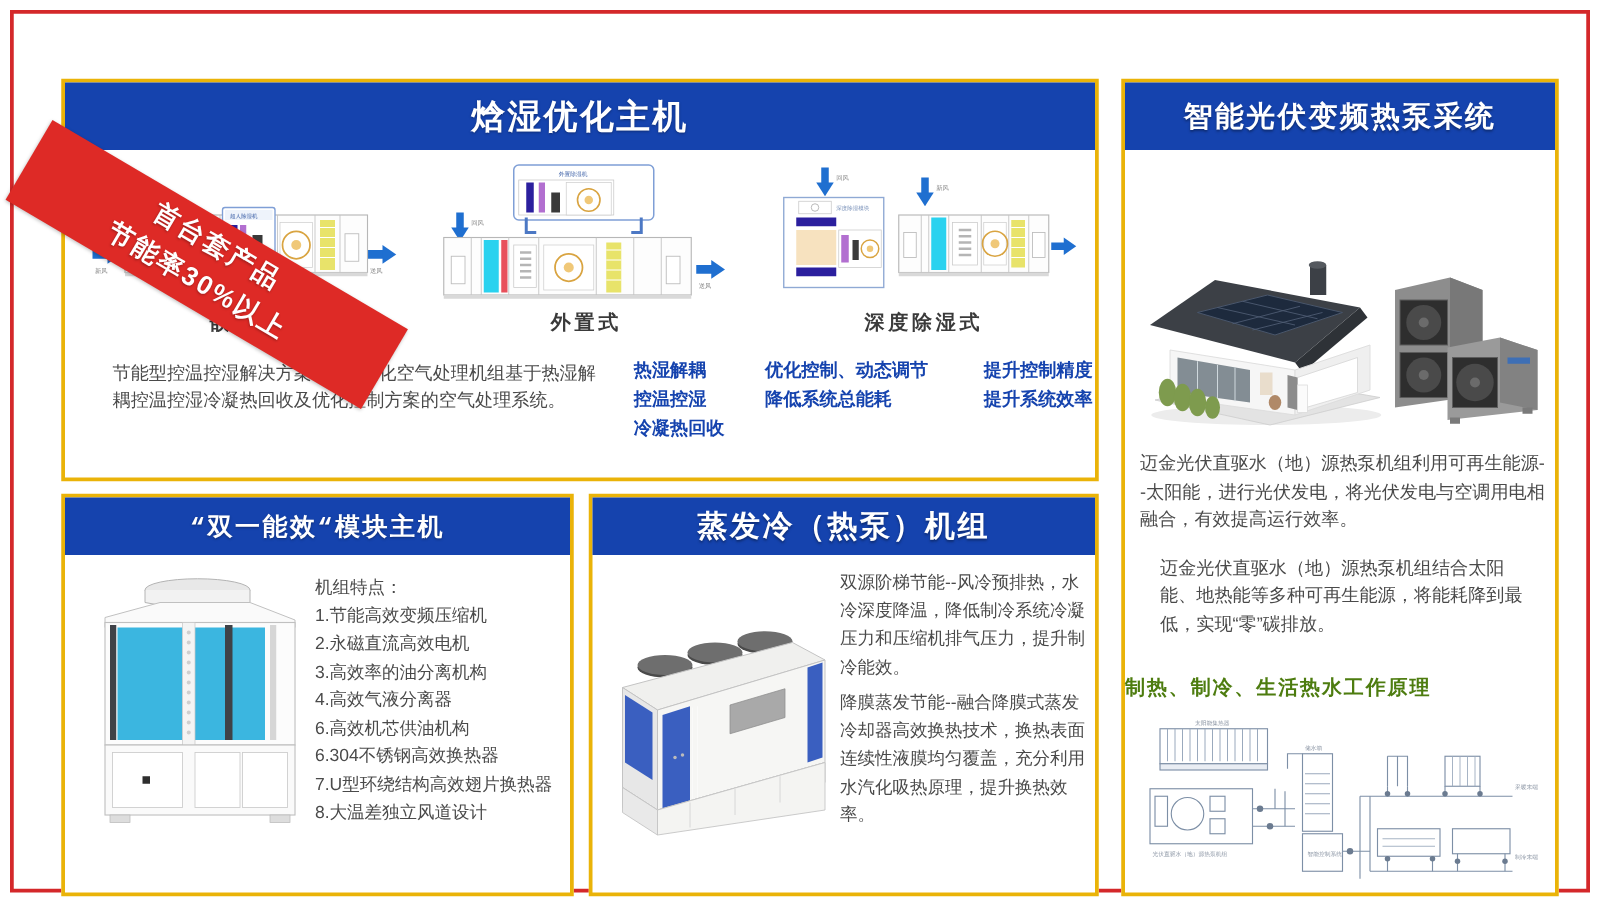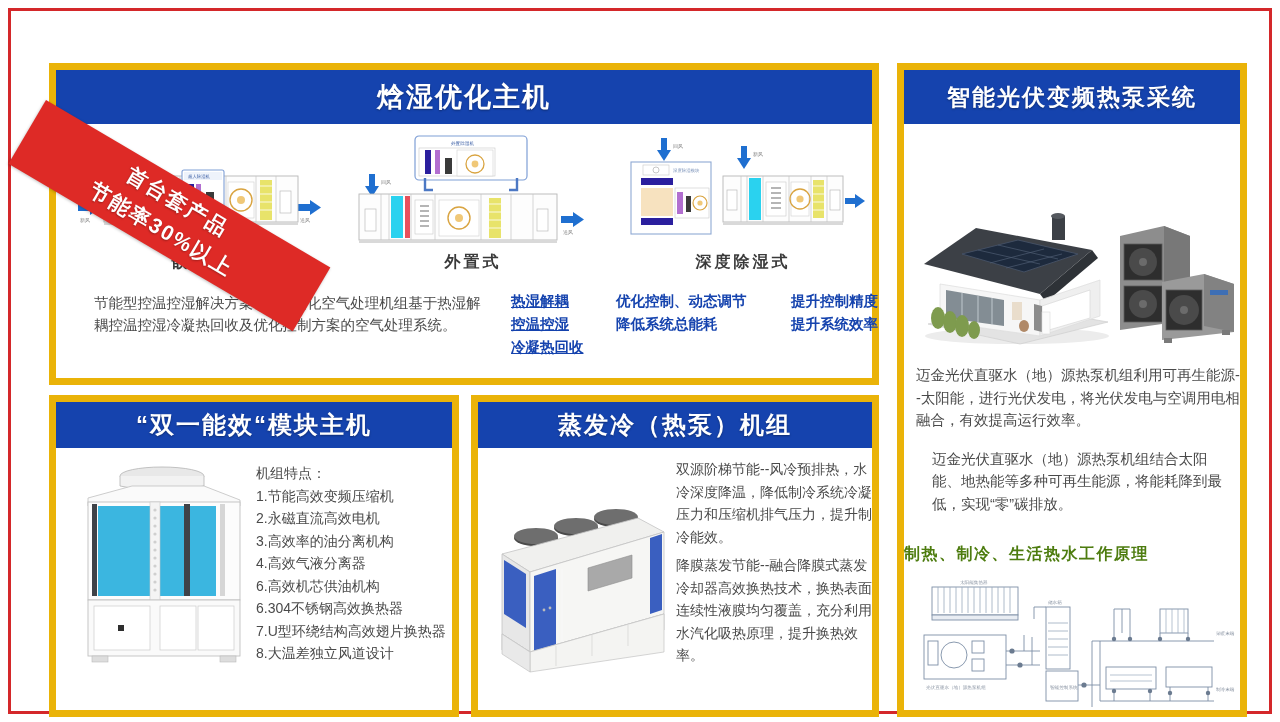--- a/index.html
+++ b/index.html
@@ -18,21 +18,21 @@
     position:absolute;left:8px;top:8px;width:1264px;height:706px;
     box-sizing:border-box;
     border:3px solid #d4282a;
     background:#ffffff;
   }
 
   
   .panel{
     position:absolute;
     box-sizing:border-box;
-    border:7px solid #eab308;
+    border:3px solid #eab308;
     background:#ffffff;
   }
   .panel-head{
     background:#1543ae;
     color:#ffffff;
     font-weight:bold;
     display:flex;align-items:center;justify-content:center;
     letter-spacing:2px;
     text-shadow:0 1px 2px rgba(0,0,0,.35);
   }
@@ -62,27 +62,27 @@
   .cap1{left:10px;width:268px;}
   .cap2{left:292px;width:250px;}
   .cap3{left:556px;width:262px;}
 
   .desc-block{
     position:absolute;left:38px;top:168px;width:400px;
     font-size:14.5px;line-height:22px;color:#4a4a4a;
   }
   .blue-cols{position:absolute;left:455px;top:166px;width:370px;height:90px;}
   .bcol{position:absolute;top:0;color:#1543ae;font-weight:bold;font-size:14.5px;line-height:23px;}
-  .bcol1{left:0px;width:100px;text-decoration:underline;}
+  .bcol1{left:0px;width:100px;}
   .bcol2{left:105px;width:180px;}
   .bcol3{left:280px;width:130px;}
 
   
   #panel-dual{left:38px;top:384px;width:410px;height:322px;}
-  #panel-dual .panel-head{height:46px;font-size:24px;}
+  #panel-dual .panel-head{height:46px;font-size:20px;font-family:Liberation Mono, monospace;}
   #panel-dual .panel-body{height:274px;}
   .dual-img{position:absolute;left:18px;top:12px;width:175px;height:210px;}
   .dual-list{
     position:absolute;left:200px;top:14px;width:200px;
     font-size:14px;line-height:22.5px;color:#4a4a4a;
   }
 
   
   #panel-evap{left:460px;top:384px;width:408px;height:322px;}
   #panel-evap .panel-head{height:46px;font-size:24px;}

